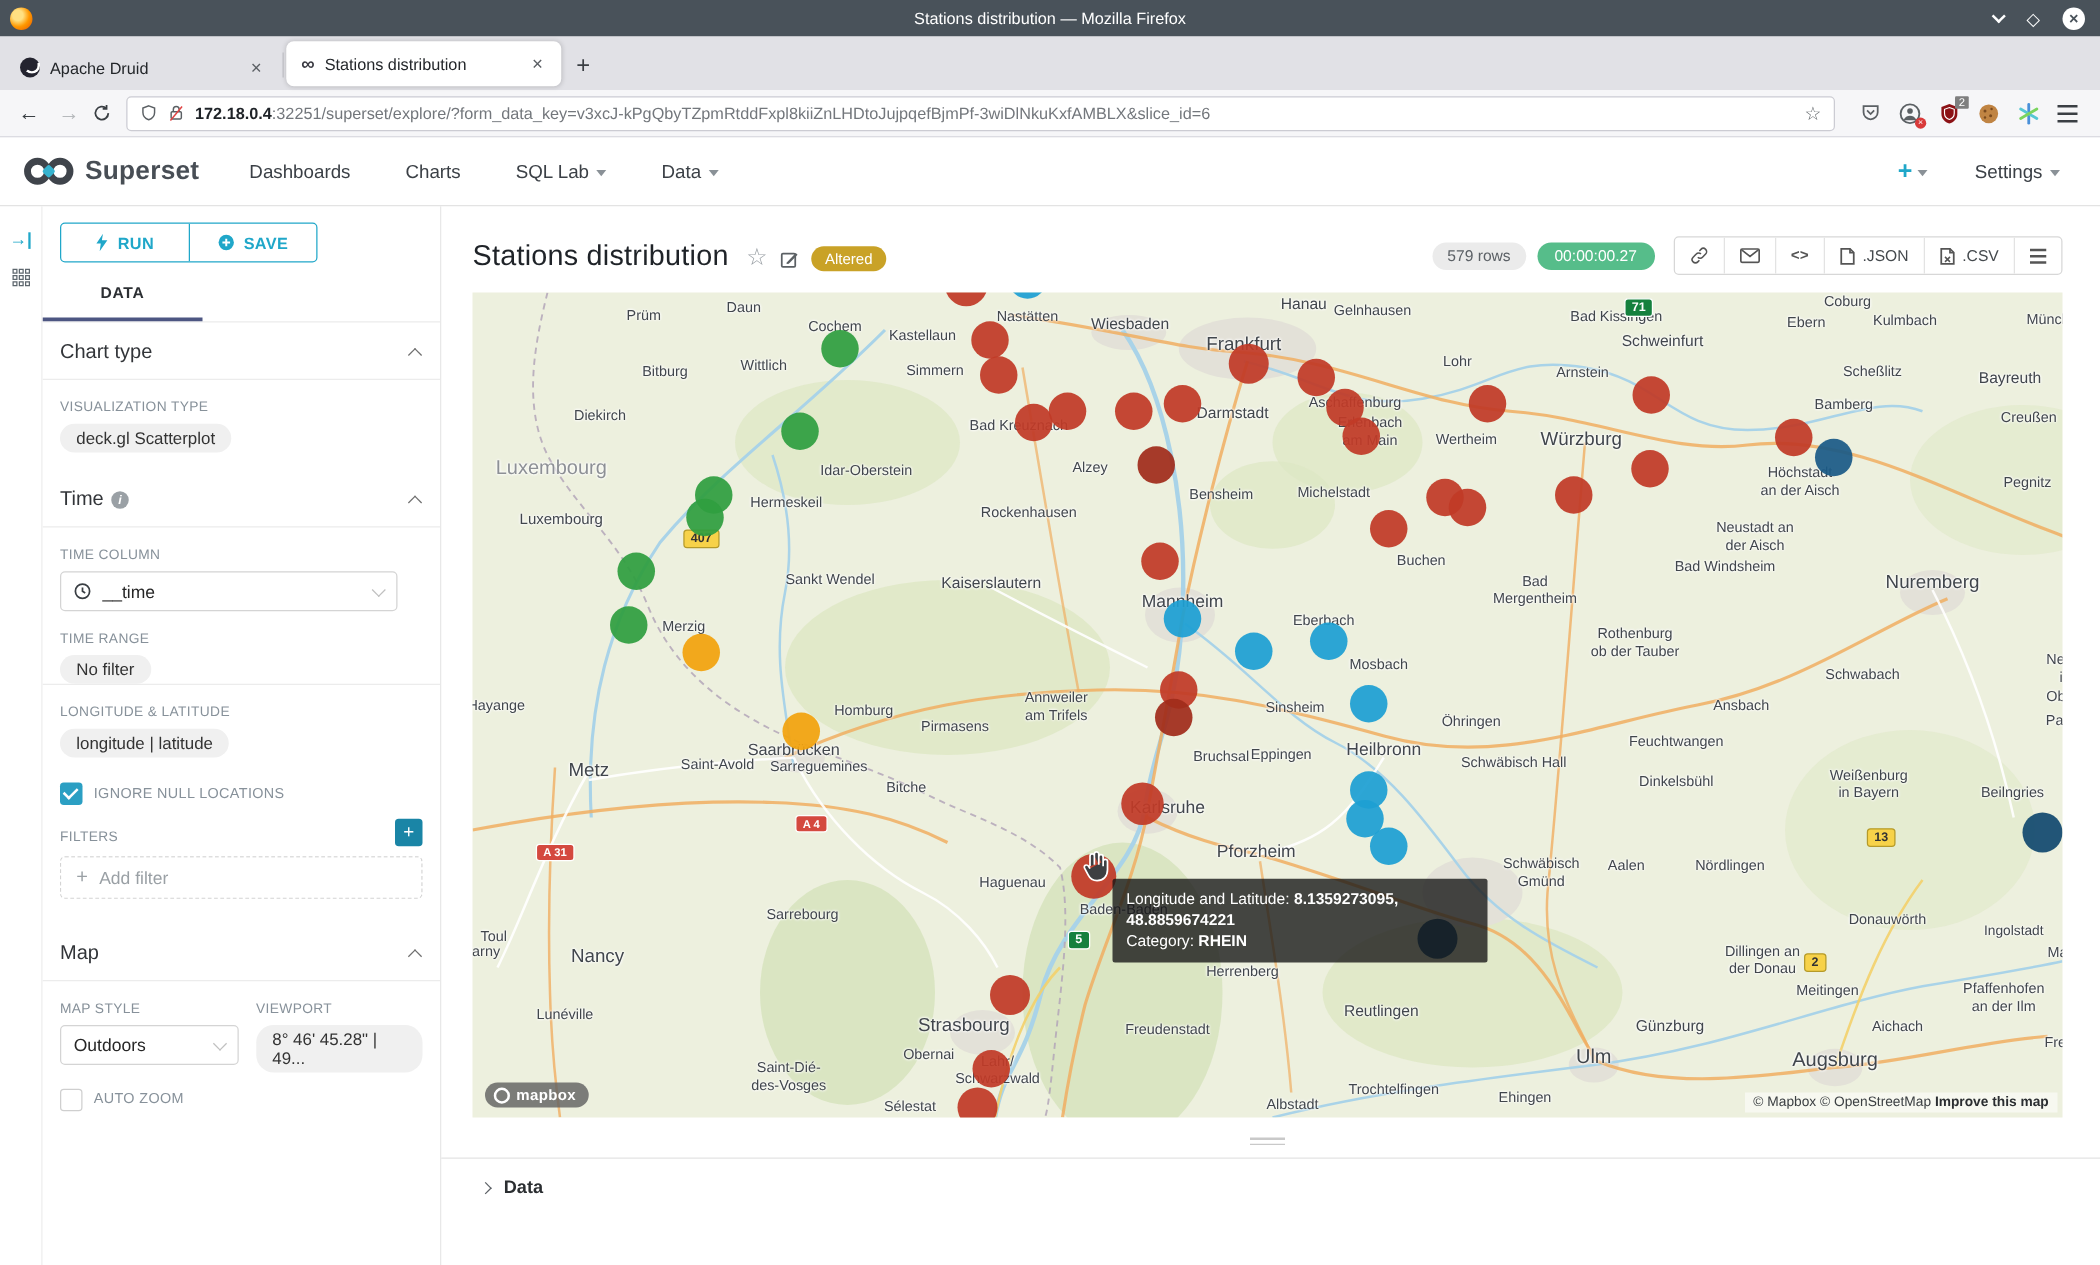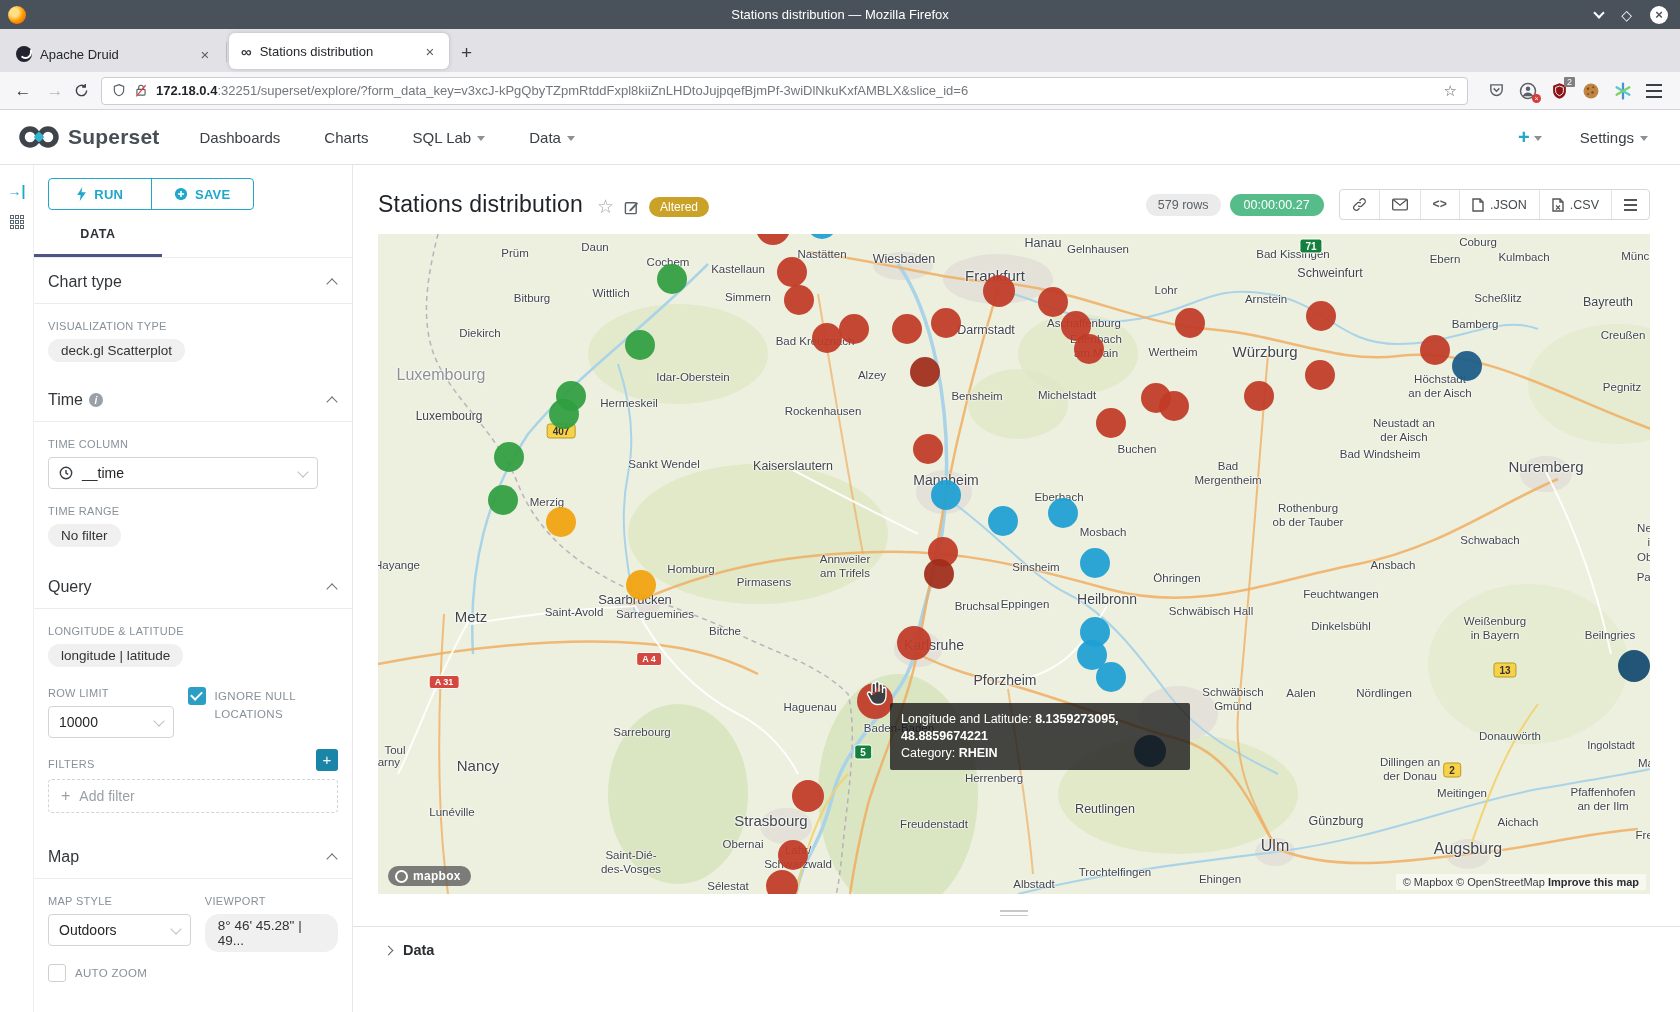--- a/index.html
+++ b/index.html
@@ -347,36 +347,25 @@
             <circle cx="8" cy="8" r="6.5" fill="none" stroke="#3a3f44" stroke-width="1.6"></circle>
             <path d="M8 4.5V8l2.5 1.5" fill="none" stroke="#3a3f44" stroke-width="1.6"></path>
           </svg>
         <span>__time</span>
         <span class="chv"></span>
       </div>
       <div class="flabel">TIME RANGE</div>
       <span class="pill">No filter</span>
     </div>
 
-    <div class="sec-h" style="margin-top:16px">
-      <span>Query</span>
-        <span class="chv up"></span>
-    </div>
     <div class="sec-div"></div>
     <div class="pcontent">
       <div class="flabel">LONGITUDE &amp; LATITUDE</div>
       <span class="pill">longitude | latitude</span>
       <div class="tworow" style="margin-top:4px">
-        <div style="width:150px">
-          <div class="flabel">ROW LIMIT</div>
-          <div class="selbox">
-            <span>10000</span>
-            <span class="chv"></span>
-          </div>
-        </div>
         <div class="cbrow" style="margin-top:16px">
           <span class="cb on"></span>
           <span>IGNORE NULL LOCATIONS</span>
         </div>
       </div>
       <div style="display:flex;align-items:center;justify-content:space-between;margin-top:4px">
         <div class="flabel">FILTERS</div>
         <span class="plus-sq">+</span>
       </div>
       <div class="addfilter">

